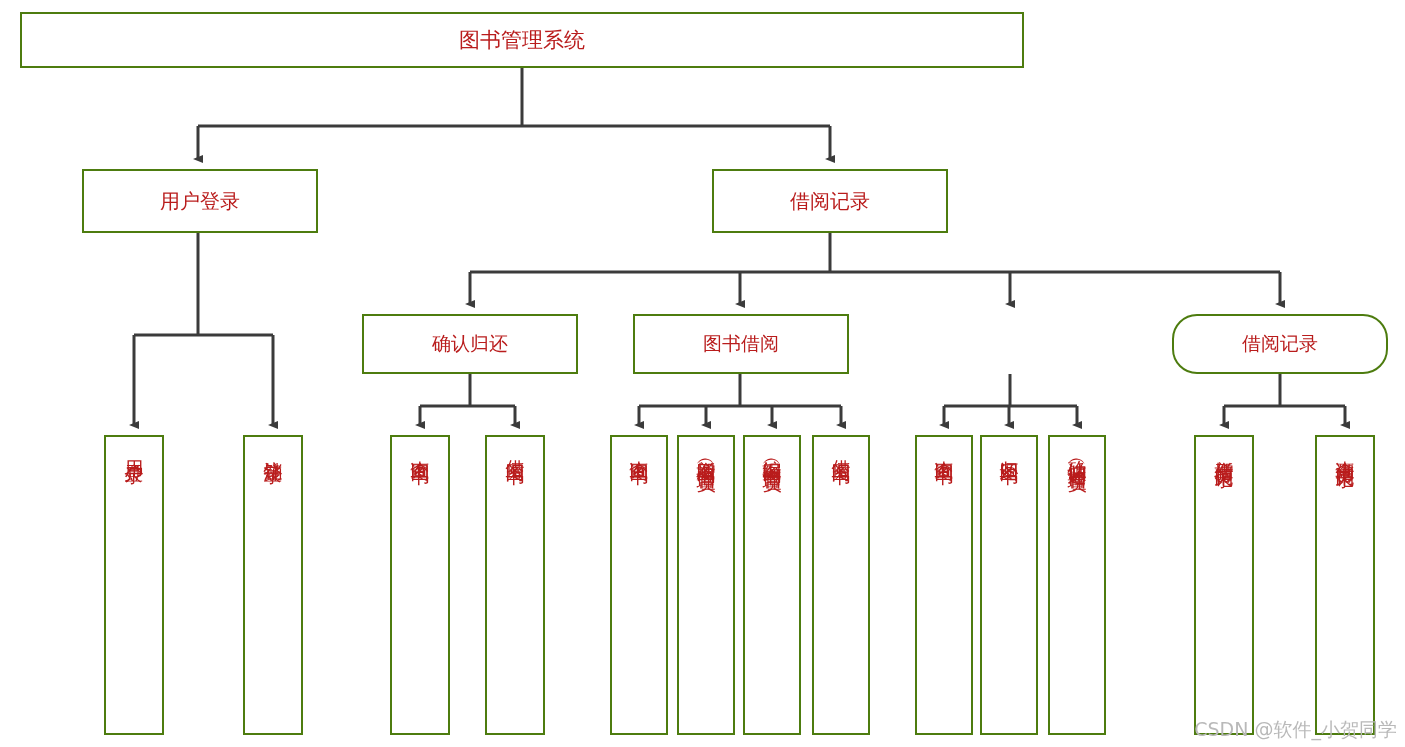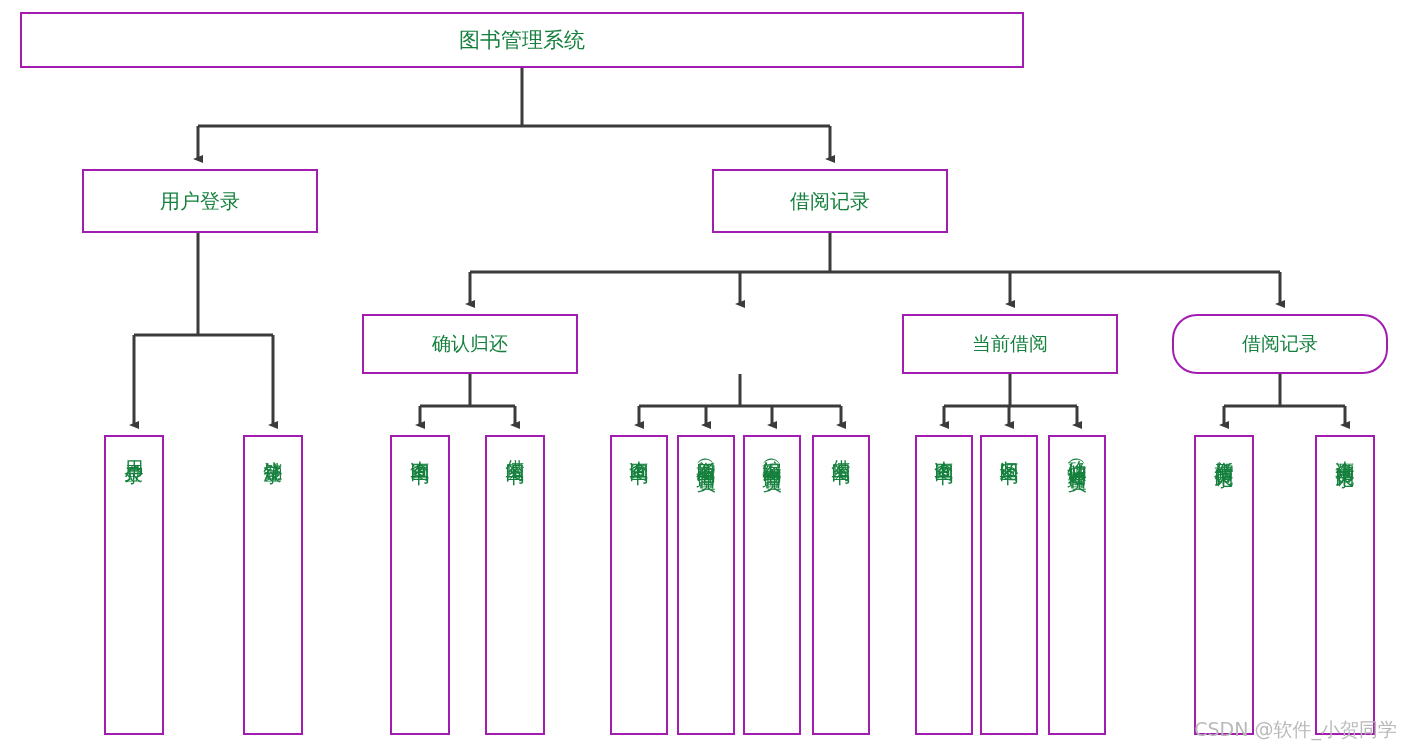--- a/index.html
+++ b/index.html
@@ -9,25 +9,25 @@
     font-family:"DejaVu Sans","Liberation Sans",sans-serif;
     overflow:hidden;
   }
   #stage{position:relative;width:1405px;height:747px;}
   svg#wires{position:absolute;left:0;top:0;width:1405px;height:747px;pointer-events:none;}
 
   .node{
     position:absolute;
     box-sizing:border-box;
     background:#ffffff;
-    border:2px solid #a21caf;
+    border:2px solid #4d7c0f;
     display:flex;
     align-items:center;
     justify-content:center;
-    color:#15803d;
+    color:#b91c1c;
     z-index:2;
   }
   .node.root{font-size:21px;}
   .node.l2{font-size:20px;}
   .node.l3{font-size:19px;}
   .node.leaf{
     align-items:flex-start;
     justify-content:center;
     padding-top:8px;
     font-size:19px;
@@ -110,22 +110,22 @@
   <div class="node l2" style="left:82px;top:169px;width:236px;height:64px;">
     <span>用户登录</span>
   </div>
   <div class="node l2" style="left:712px;top:169px;width:236px;height:64px;">
     <span>借阅记录</span>
   </div>
 
   <div class="node l3" style="left:362px;top:314px;width:216px;height:60px;">
     <span>确认归还</span>
   </div>
-  <div class="node l3" style="left:902px;top:314px;width:216px;height:60px;">
-    <span>当前借阅</span>
+  <div class="node l3" style="left:633px;top:314px;width:216px;height:60px;">
+    <span>图书借阅</span>
   </div>
   <div class="node l3" style="left:1172px;top:314px;width:216px;height:60px;border-radius:25px;">
     <span>借阅记录</span>
   </div>
 
   <div class="node leaf" style="left:104px;top:435px;width:60px;height:300px;">
     <span class="vtext">用户登录</span>
   </div>
   <div class="node leaf" style="left:243px;top:435px;width:60px;height:300px;">
     <span class="vtext">注销登录</span>

